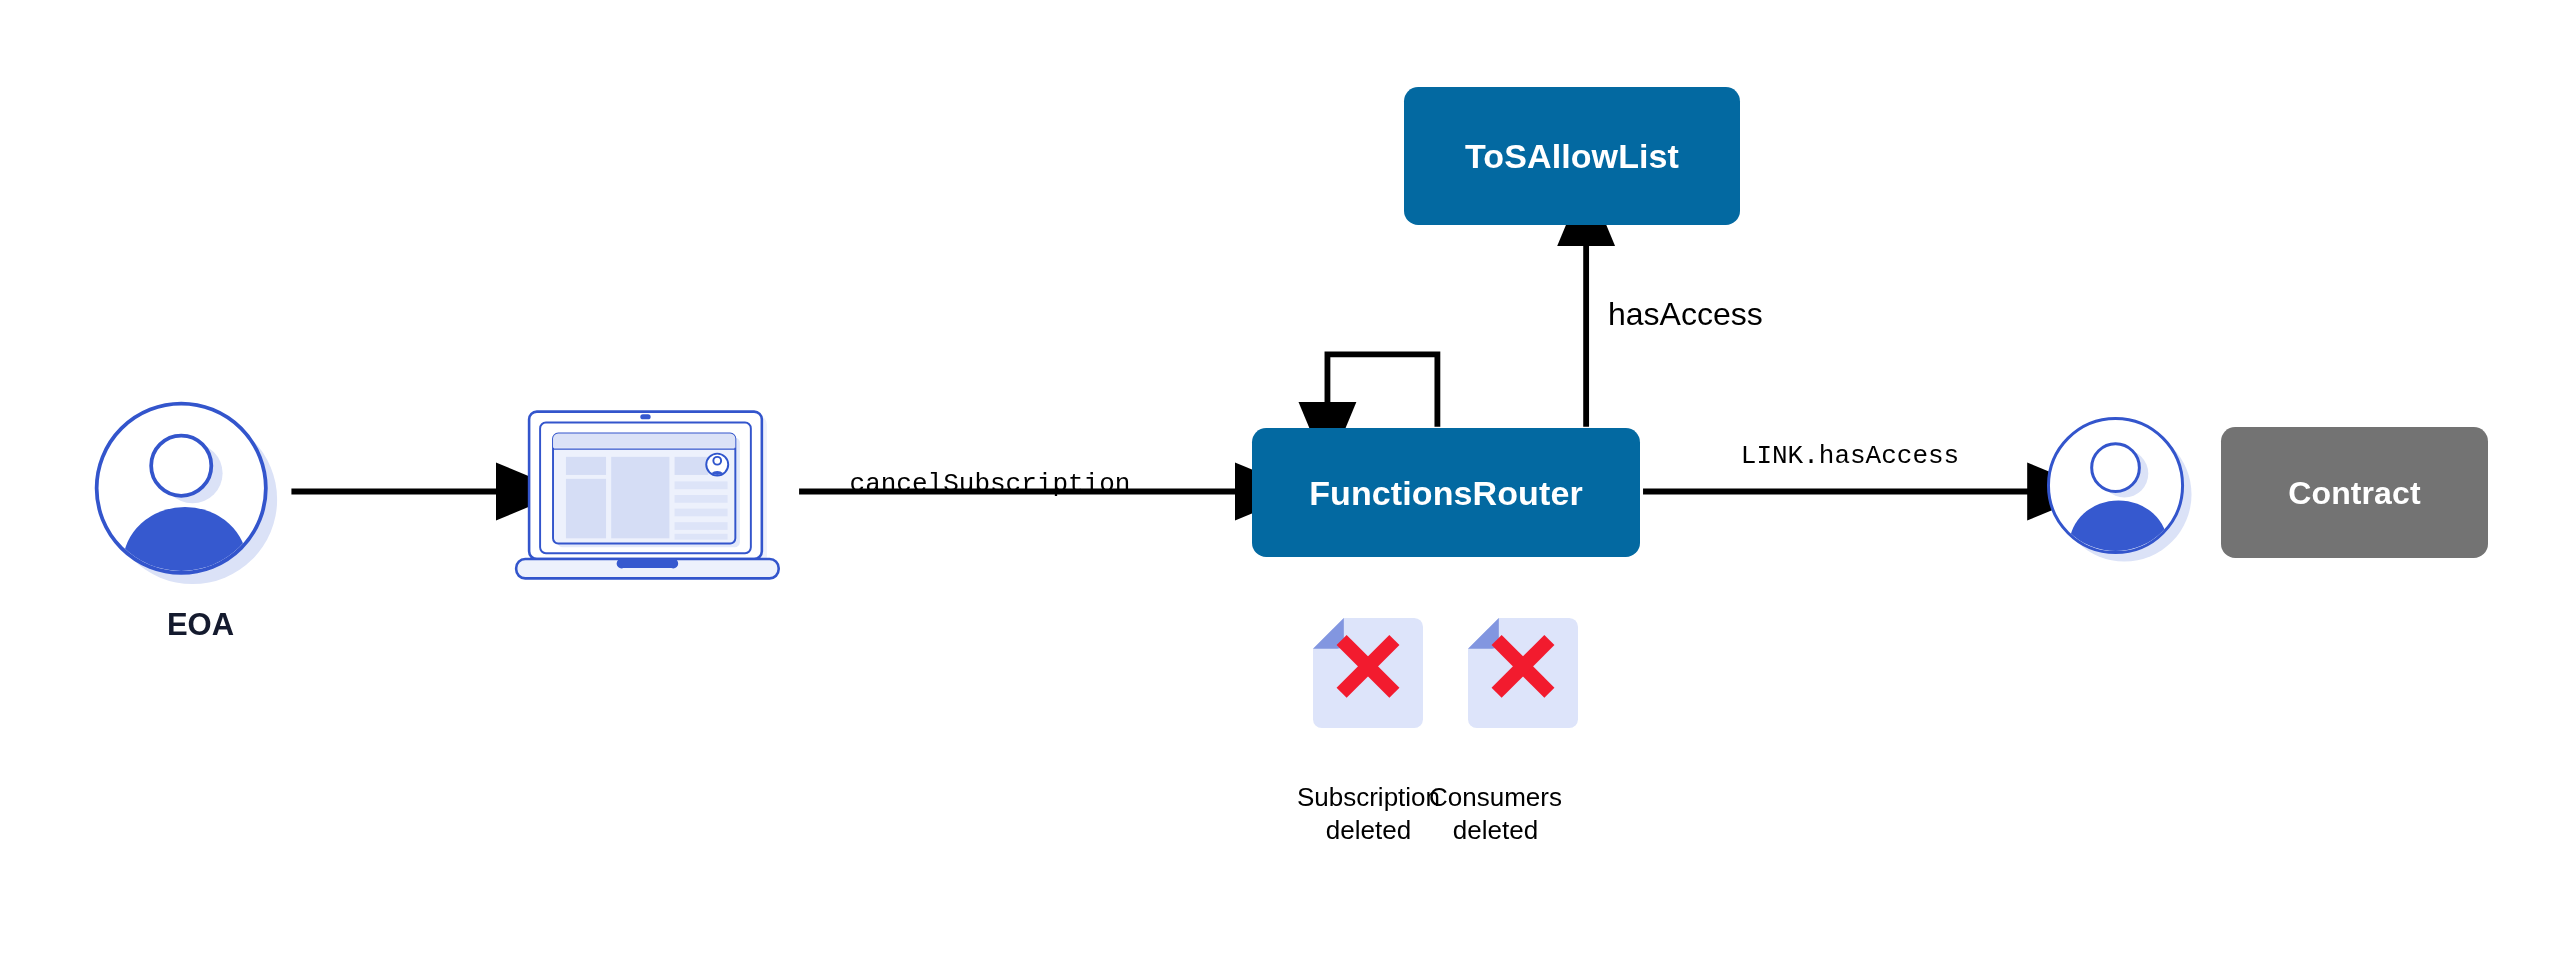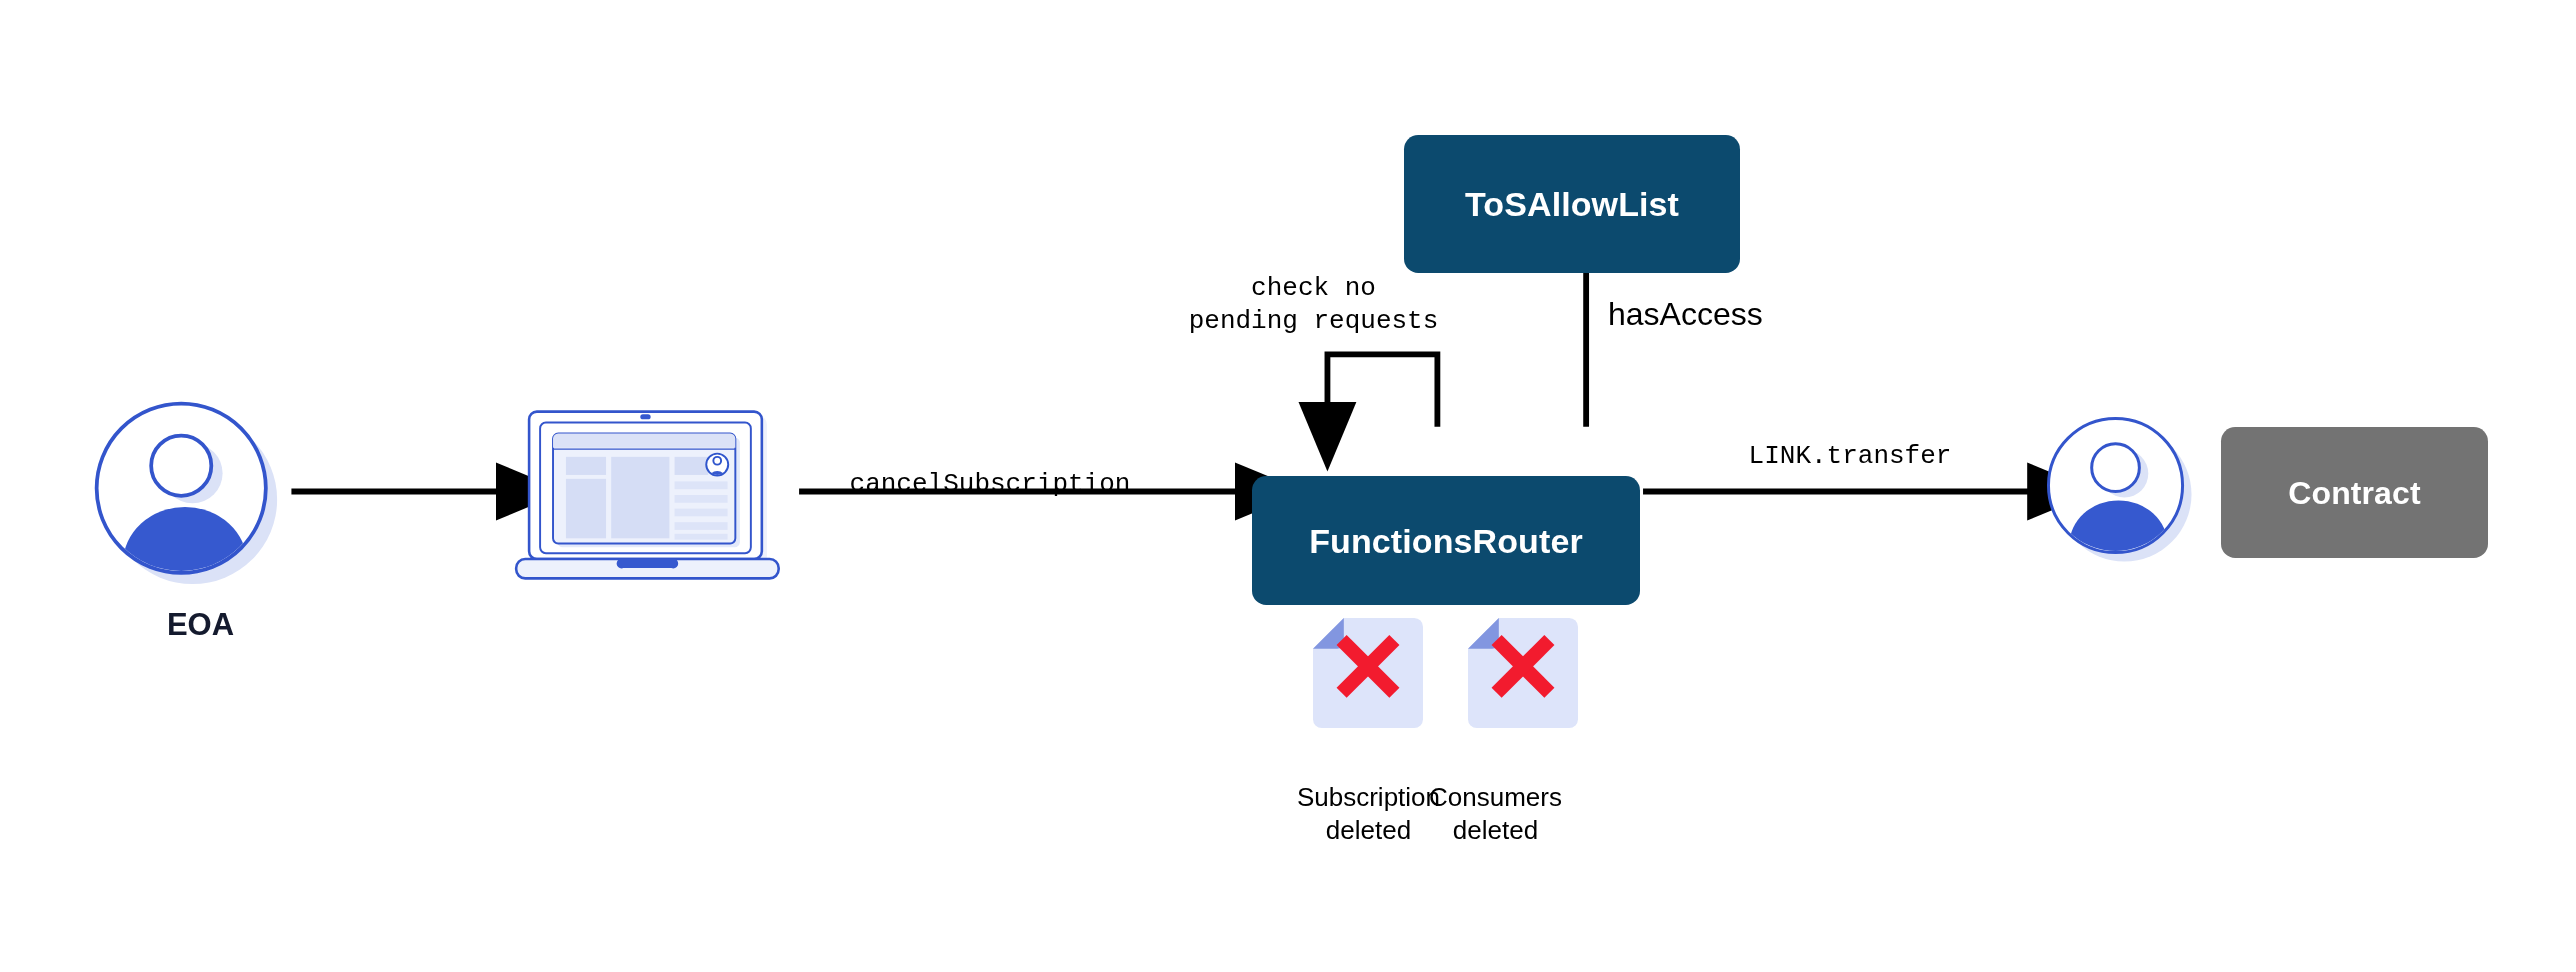--- a/index.html
+++ b/index.html
@@ -11,21 +11,21 @@
     position:absolute;
     display:flex;align-items:center;justify-content:center;
     border-radius:14.2px;
     color:#ffffff;
     font-weight:bold;
     font-family:"Liberation Sans",sans-serif;
     letter-spacing:0.1px;
     text-align:center;
     line-height:1;
   }
-  .box-gray{background:#0c4a6e;margin-top:48px;}
+  .box-gray{background:#0369a1;}
   .box-navy{background:#737373;}
 
   #tos-allowlist{left:1404px;top:87px;width:336px;height:138px;font-size:34px;}
   #functions-router{left:1252px;top:428px;width:388px;height:129px;font-size:34px;}
   #contract-node{left:2221px;top:427px;width:267px;height:131px;font-size:32px;}
 
   
   .caption-bold{
     position:absolute;
     color:#141a2e;
@@ -208,19 +208,17 @@
       <line x1="26" y1="20" x2="74" y2="68"></line>
       <line x1="74" y1="20" x2="26" y2="68"></line>
     </g>
   </svg>
   <div class="caption-plain" id="subscription-deleted-label">Subscription
 deleted</div>
   <div class="caption-plain" id="consumers-deleted-label">Consumers
 deleted</div>
 
   <div class="edge-label-mono" id="label-cancel-subscription">cancelSubscription</div>
-  <div class="edge-label-mono" id="label-link-transfer">LINK.transfer</div>
-  <div class="edge-label-mono" id="label-check-pending">check no
-pending requests</div>
+  <div class="edge-label-mono" id="label-link-transfer">LINK.hasAccess</div>
   <div class="edge-label-sans" id="label-has-access">hasAccess</div>
 
 </div>
 
 
 </body></html>

